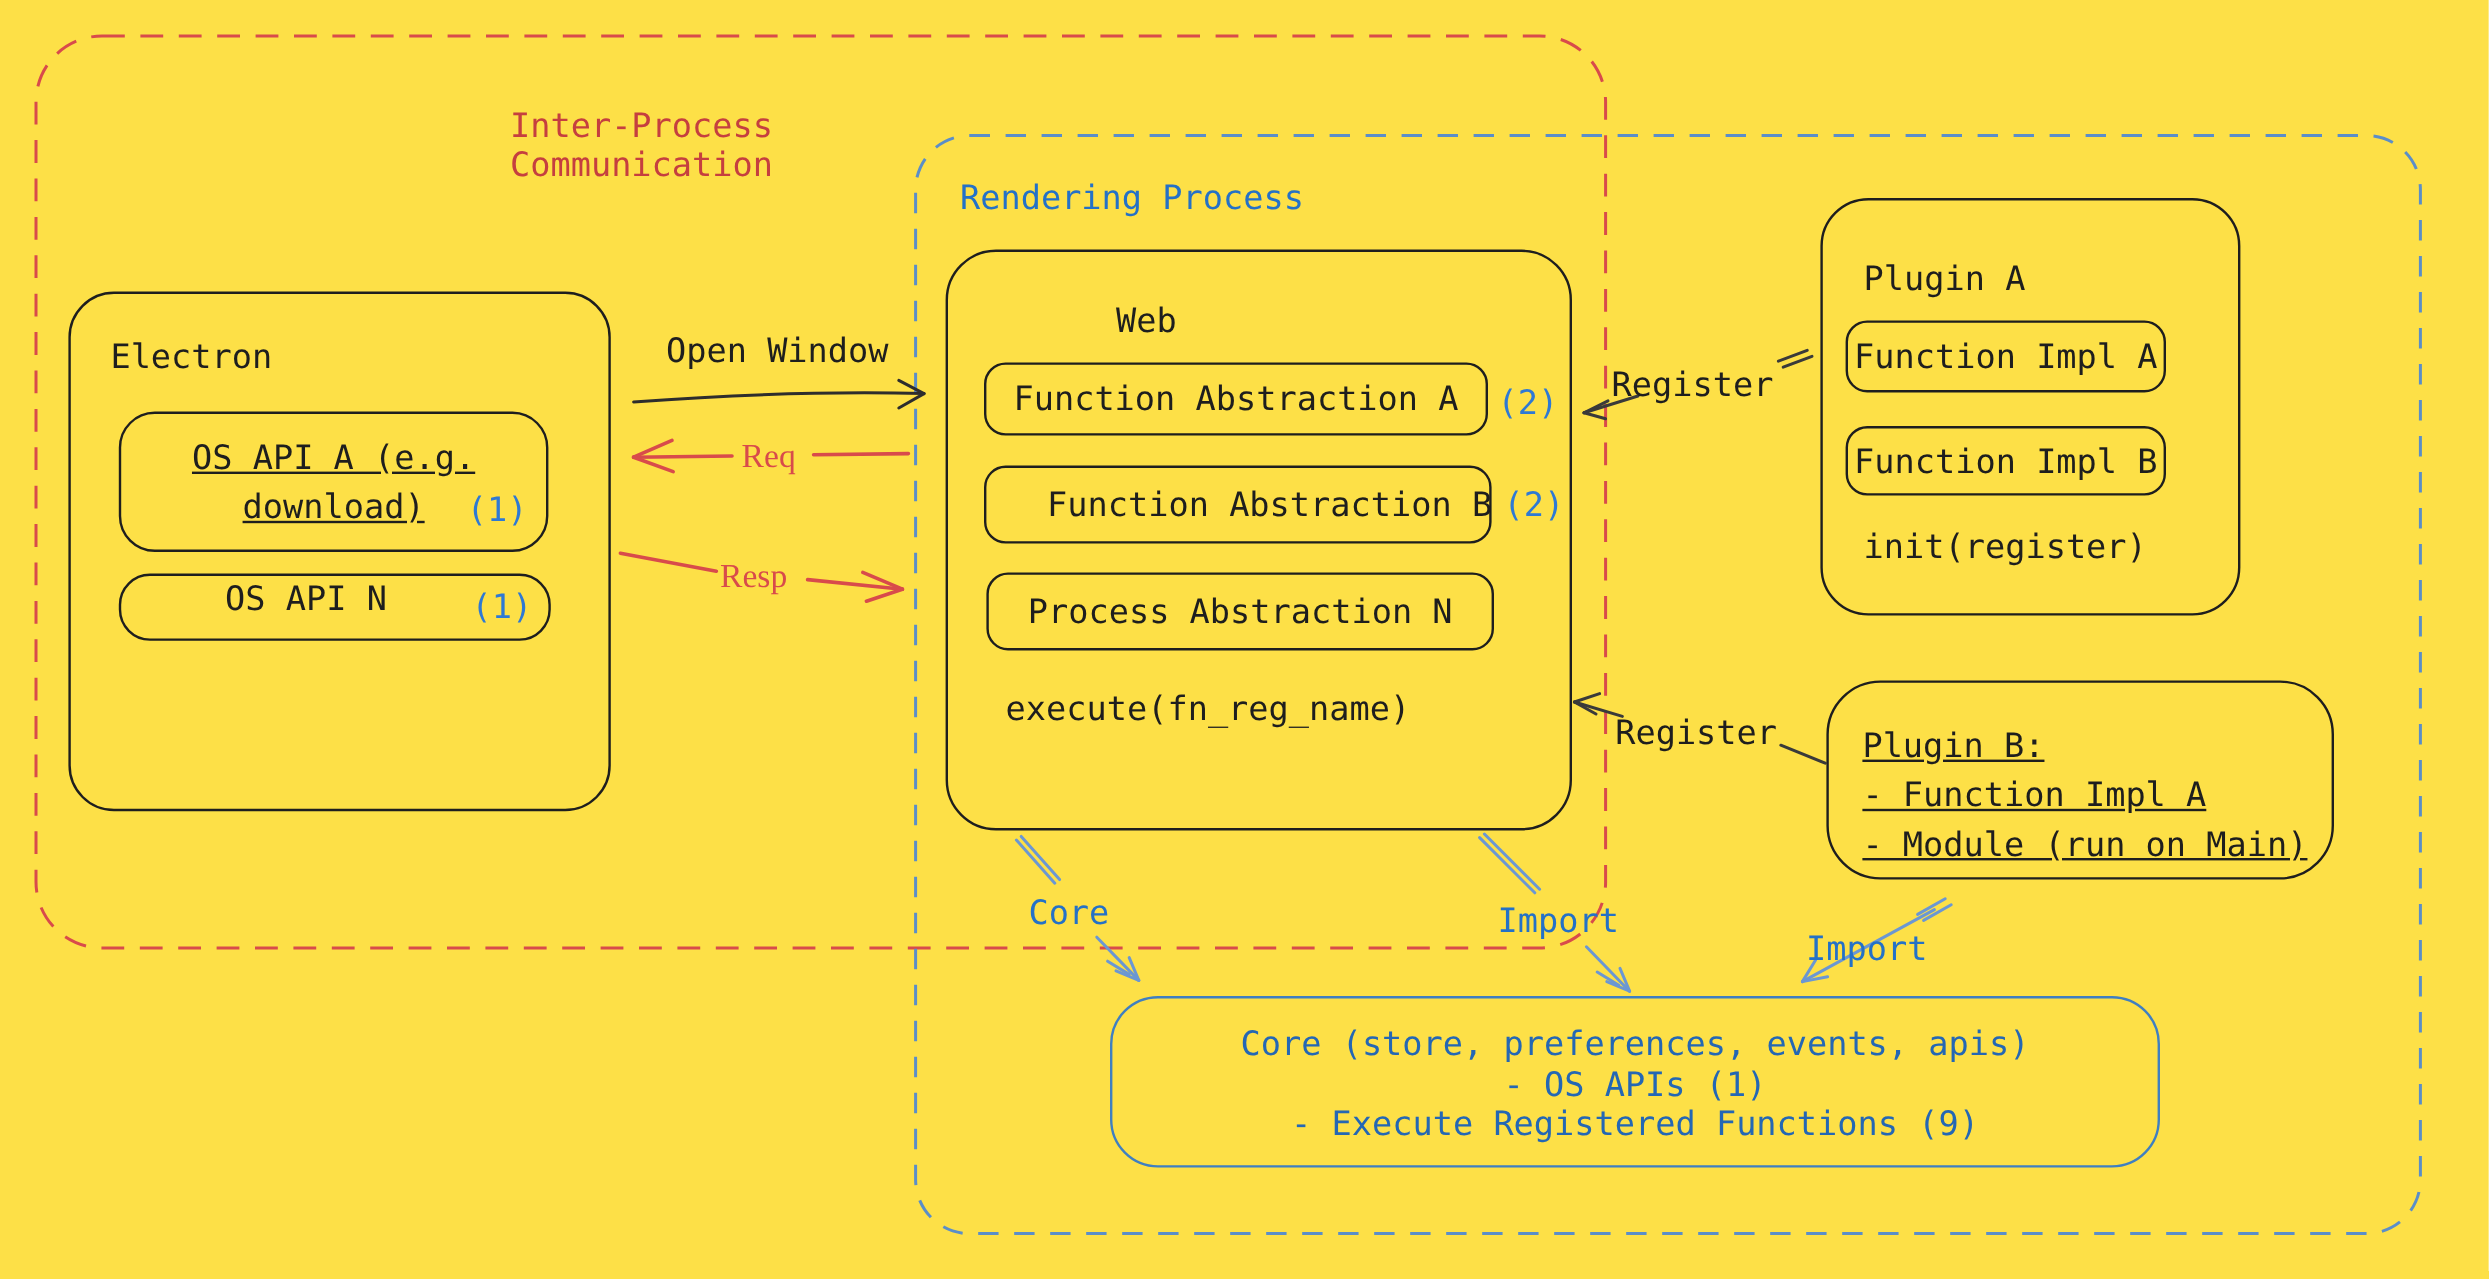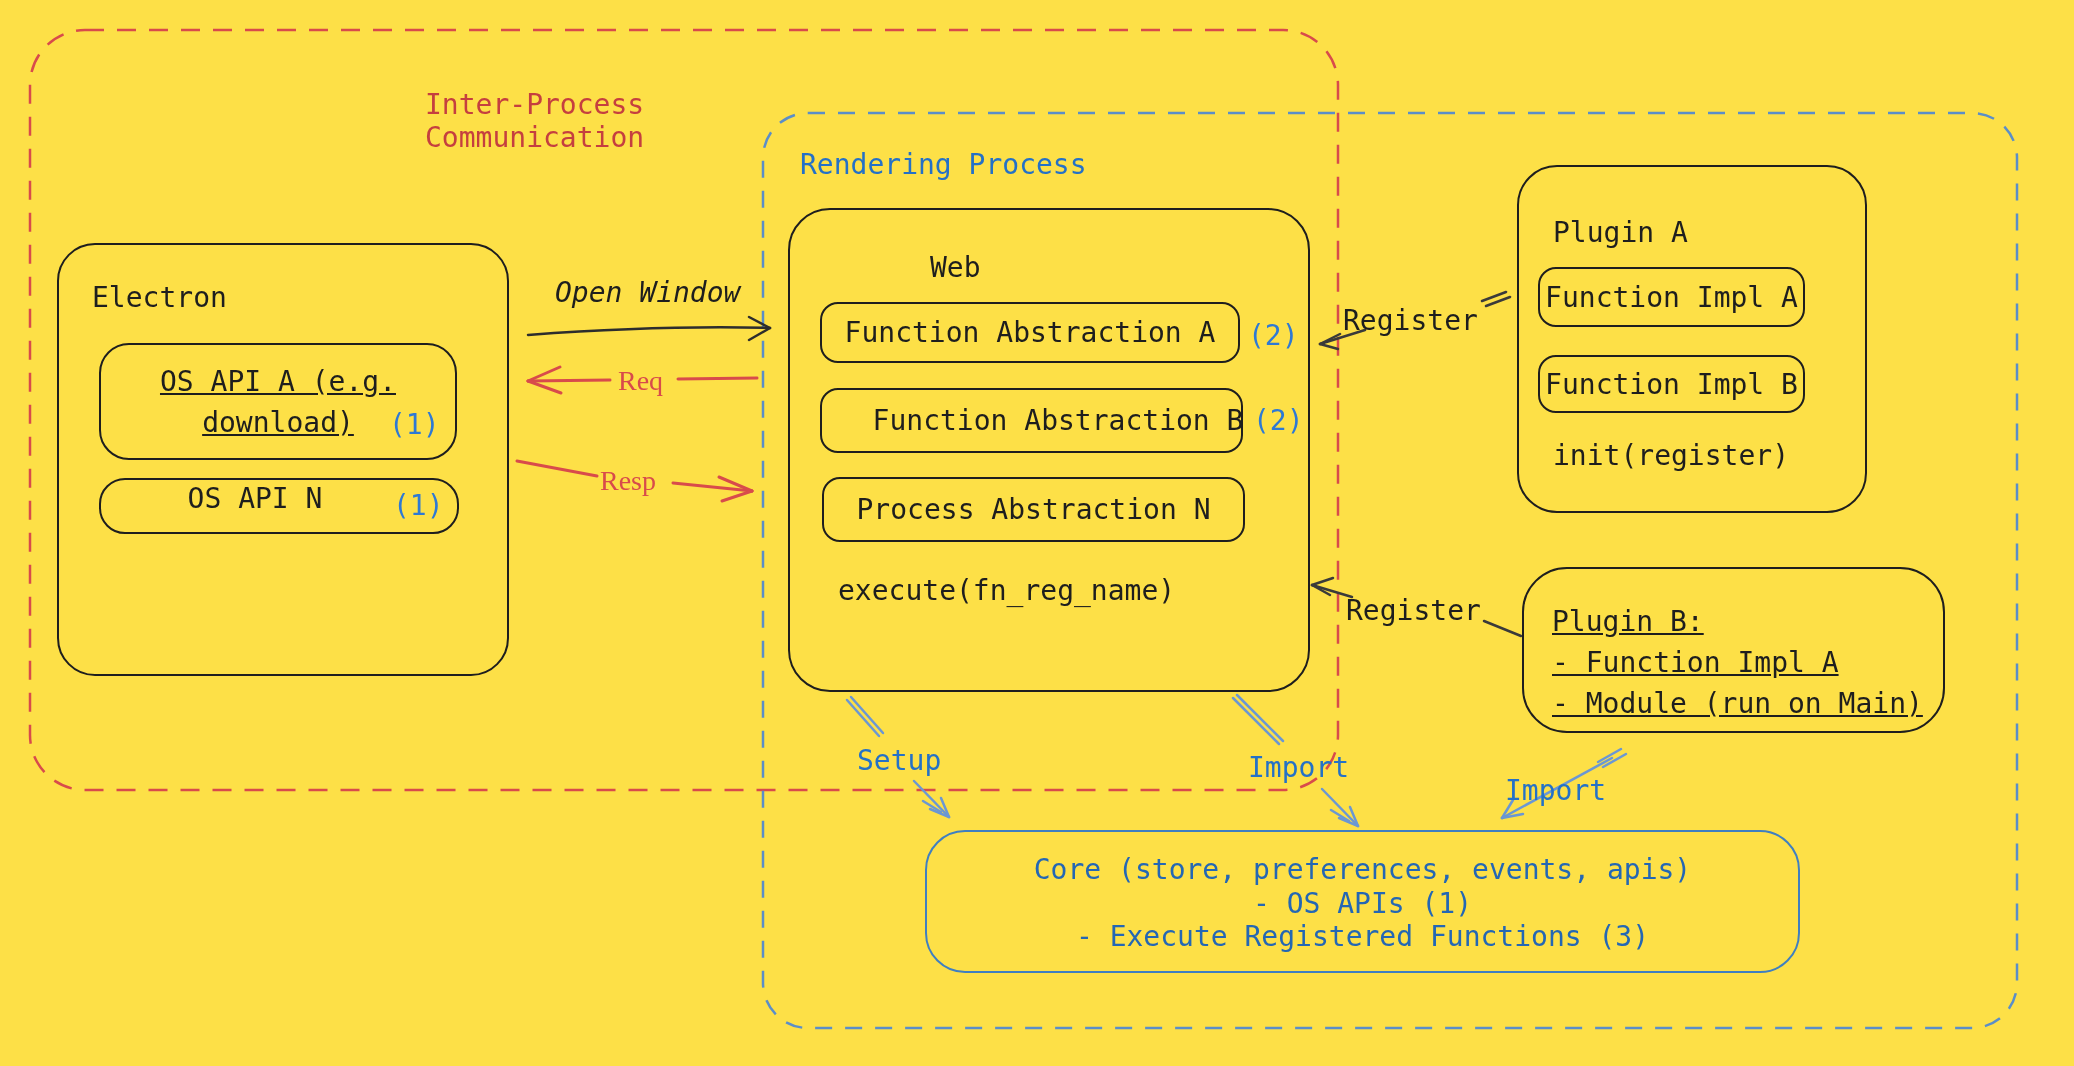--- a/index.html
+++ b/index.html
@@ -109,21 +109,21 @@
     <div>download)</div>
   </div>
   <div class="lbl badge" style="left:389px;top:408px;">(1)</div>
 
   <div class="box" style="left:99px;top:478px;width:360px;height:56px;border-radius:26px;"></div>
   <div class="center-line" style="left:99px;top:478px;width:312px;height:40px;">
     <span>OS API N</span>
   </div>
   <div class="lbl badge" style="left:393px;top:489px;">(1)</div>
 
-  <div class="lbl" style="left:555px;top:276px;font-style:italic;">Open Window</div>
+  <div class="lbl" style="left:555px;top:276px;">Open Window</div>
   <div class="lbl redline" style="left:618px;top:364px;">Req</div>
   <div class="lbl redline" style="left:600px;top:464px;">Resp</div>
 
   <div class="box" style="left:788px;top:208px;width:522px;height:484px;border-radius:42px;"></div>
   <div class="lbl" style="left:930px;top:251px;">Web</div>
 
   <div class="box" style="left:820px;top:302px;width:420px;height:61px;border-radius:18px;"></div>
   <div class="center-line" style="left:820px;top:302px;width:420px;height:61px;">
     <span>Function Abstraction A</span>
   </div>
@@ -160,24 +160,24 @@
 
   <div class="lbl" style="left:1553px;top:439px;">init(register)</div>
 
   <div class="box" style="left:1522px;top:567px;width:423px;height:166px;border-radius:45px;"></div>
   <div class="lbl lh41" style="left:1552px;top:601px;">
     <div>Plugin B:</div>
     <div>- Function Impl A</div>
     <div>- Module (run on Main)</div>
   </div>
 
-  <div class="lbl blue" style="left:857px;top:744px;">Setup</div>
+  <div class="lbl blue" style="left:857px;top:744px;">Core</div>
   <div class="lbl blue" style="left:1248px;top:751px;">Import</div>
   <div class="lbl blue" style="left:1505px;top:774px;">Import</div>
 
   <div class="bluebox" style="left:925px;top:830px;width:875px;height:143px;border-radius:40px;"></div>
   <div class="coretext" style="position:absolute;left:925px;top:853px;width:875px;text-align:center;line-height:33.5px;">
     <div>Core (store, preferences, events, apis)</div>
     <div>- OS APIs (1)</div>
-    <div>- Execute Registered Functions (3)</div>
+    <div>- Execute Registered Functions (9)</div>
   </div>
 
 </div>
 
 </body></html>

